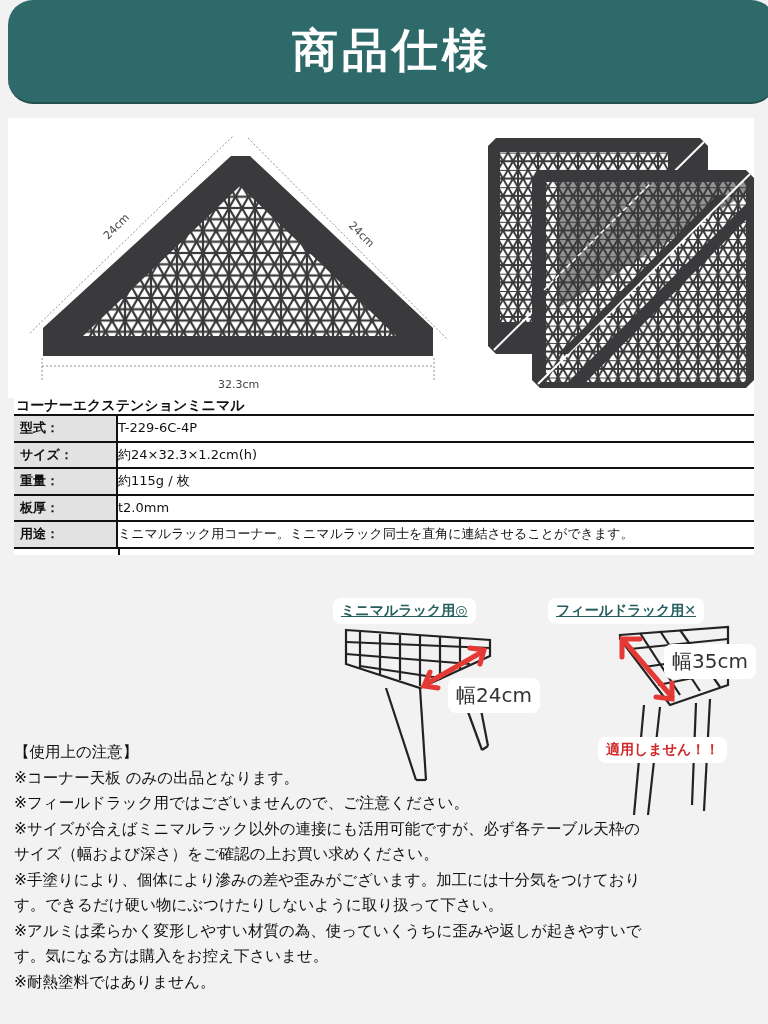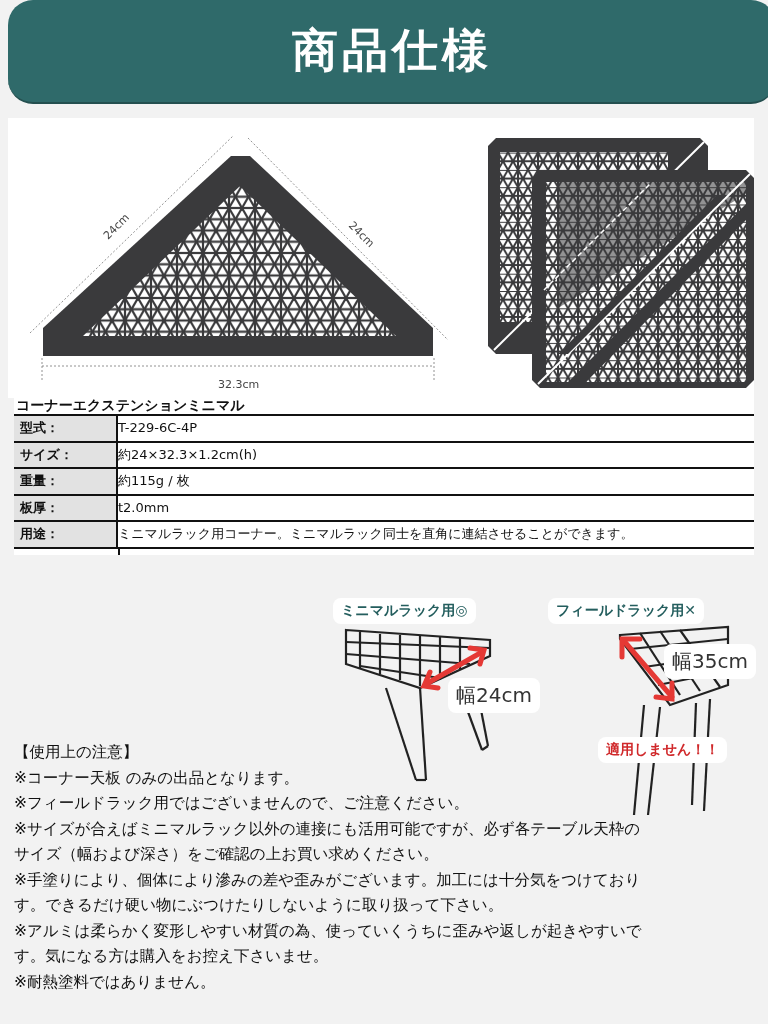--- a/index.html
+++ b/index.html
@@ -14,21 +14,21 @@
   .squares-fig { position: absolute; left: 460px; top: 0; width: 286px; height: 280px; }
 
   .spec-table { position: absolute; left: 14px; top: 394px; width: 740px; background: #fff; }
   .spec-title { font-size: 14px; font-weight: bold; height: 22px; line-height: 22px; padding-left: 2px; border-bottom: 2px solid #111; }
   .spec-row { display: flex; height: 26.5px; border-bottom: 2px solid #111; }
   .spec-label { width: 104px; background: #e2e2e2; font-weight: bold; font-size: 13px; line-height: 24px; padding-left: 6px; border-right: 2px solid #111; }
   .spec-value { flex: 1; font-size: 13px; line-height: 24px; }
   .spec-stub { height: 6px; width: 106px; border-right: 2px solid #111; }
 
   .callout { position: absolute; background: #fff; border-radius: 8px; font-size: 14px; padding: 4px 8px; white-space: nowrap; }
-  .callout.teal { color: #245e5e; font-weight: bold; }
+  .callout.teal { color: #245e5e; font-weight: bold; text-decoration: underline; }
   .callout.red { color: #d0282a; font-weight: bold; }
   .callout.plain { color: #333; font-size: 20px; }
 
   .rack-fig { position: absolute; }
 
   .notes { position: absolute; left: 14px; top: 740px; width: 744px; font-size: 15.5px; line-height: 25.5px; color: #111; }
   .notes div { white-space: nowrap; }
 </style>
 </head>
 <body>

